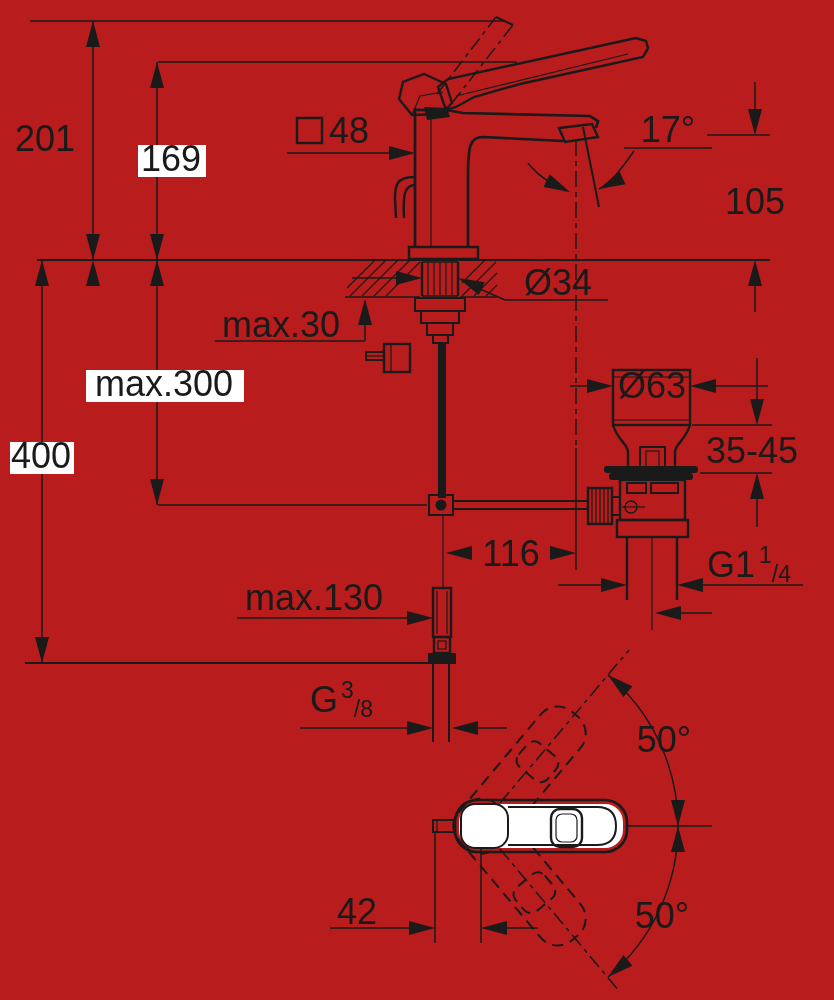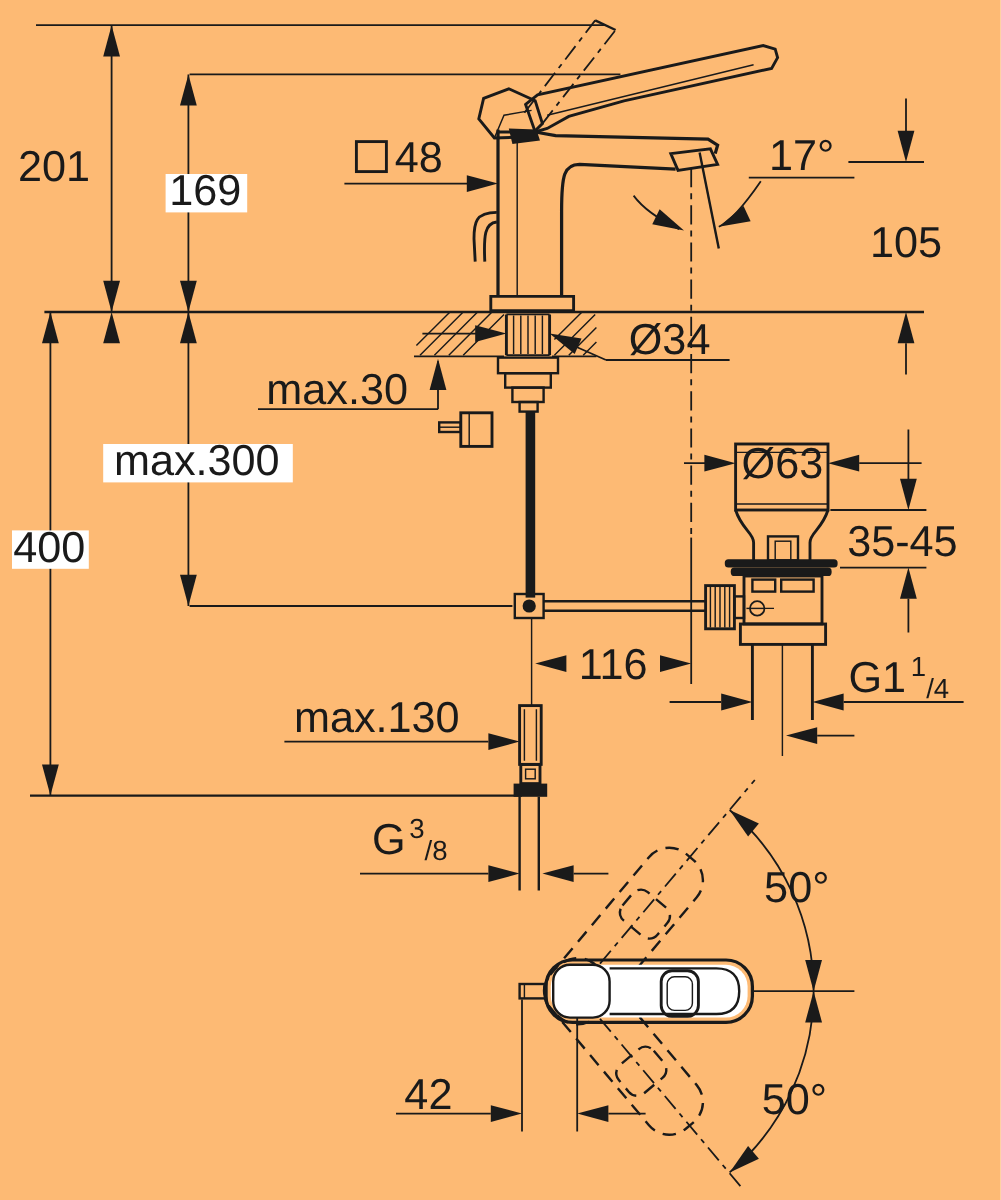--- a/index.html
+++ b/index.html
@@ -1,16 +1,16 @@
 <!DOCTYPE html>
 <html><head>
 <meta charset="utf-8">
 <style>
   html,body{margin:0;padding:0;background:#ffffff;}
-  .page{width:834px;height:1000px;background:#fdba74;position:relative;overflow:hidden;
+  .page{width:834px;height:1000px;background:#b91c1c;position:relative;overflow:hidden;
         font-family:"Liberation Sans", sans-serif;}
   svg{display:block;}
   text{fill:#1a1a1a;font-family:"Liberation Sans", sans-serif;font-size:36px;}
   .sm{font-size:23px;}
   .thin{stroke:#1a1a1a;stroke-width:1.5;fill:none;}
   .vthin{stroke:#1a1a1a;stroke-width:1.2;fill:none;}
   .med{stroke:#1a1a1a;stroke-width:2;fill:none;}
   .thick{stroke:#1a1a1a;stroke-width:2.4;fill:none;}
   .xthick{stroke:#1a1a1a;stroke-width:2.7;fill:none;}
   .fillb{fill:#1a1a1a;stroke:none;}

